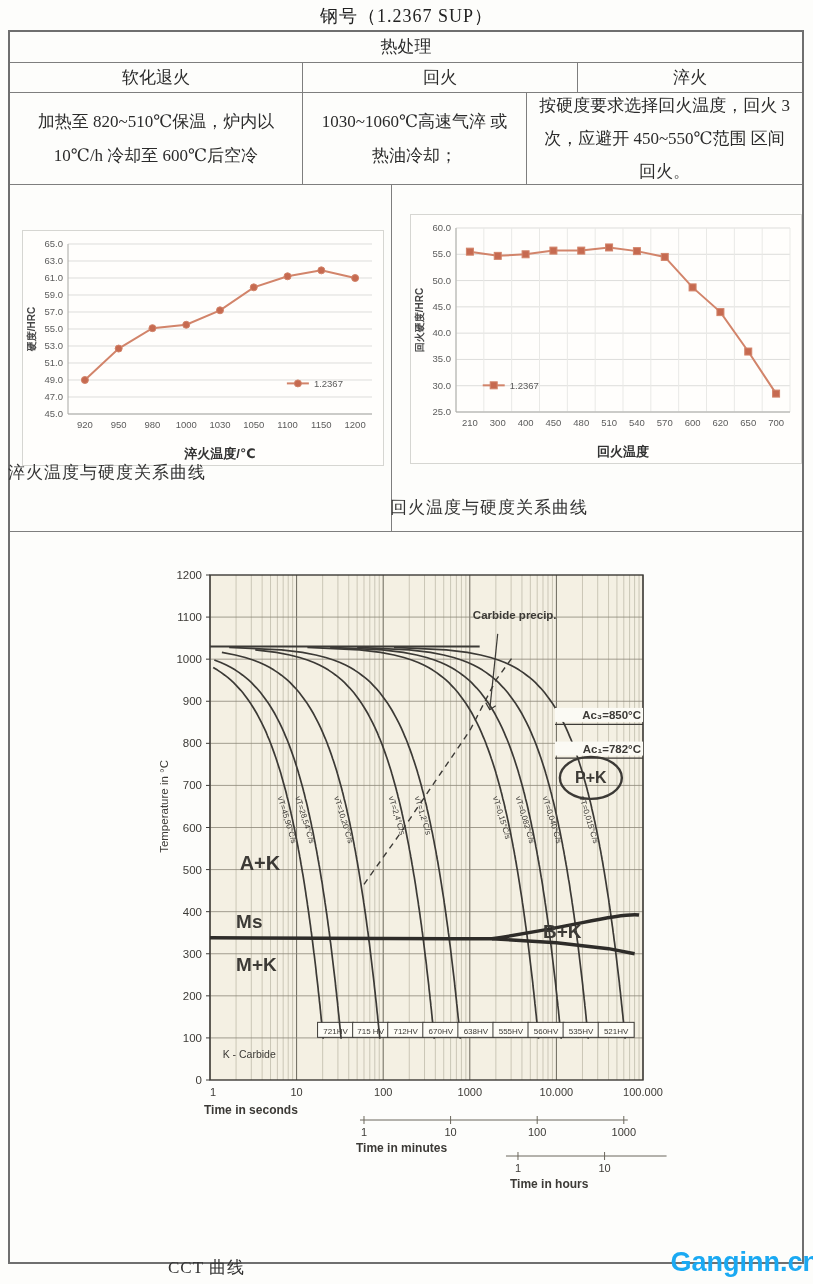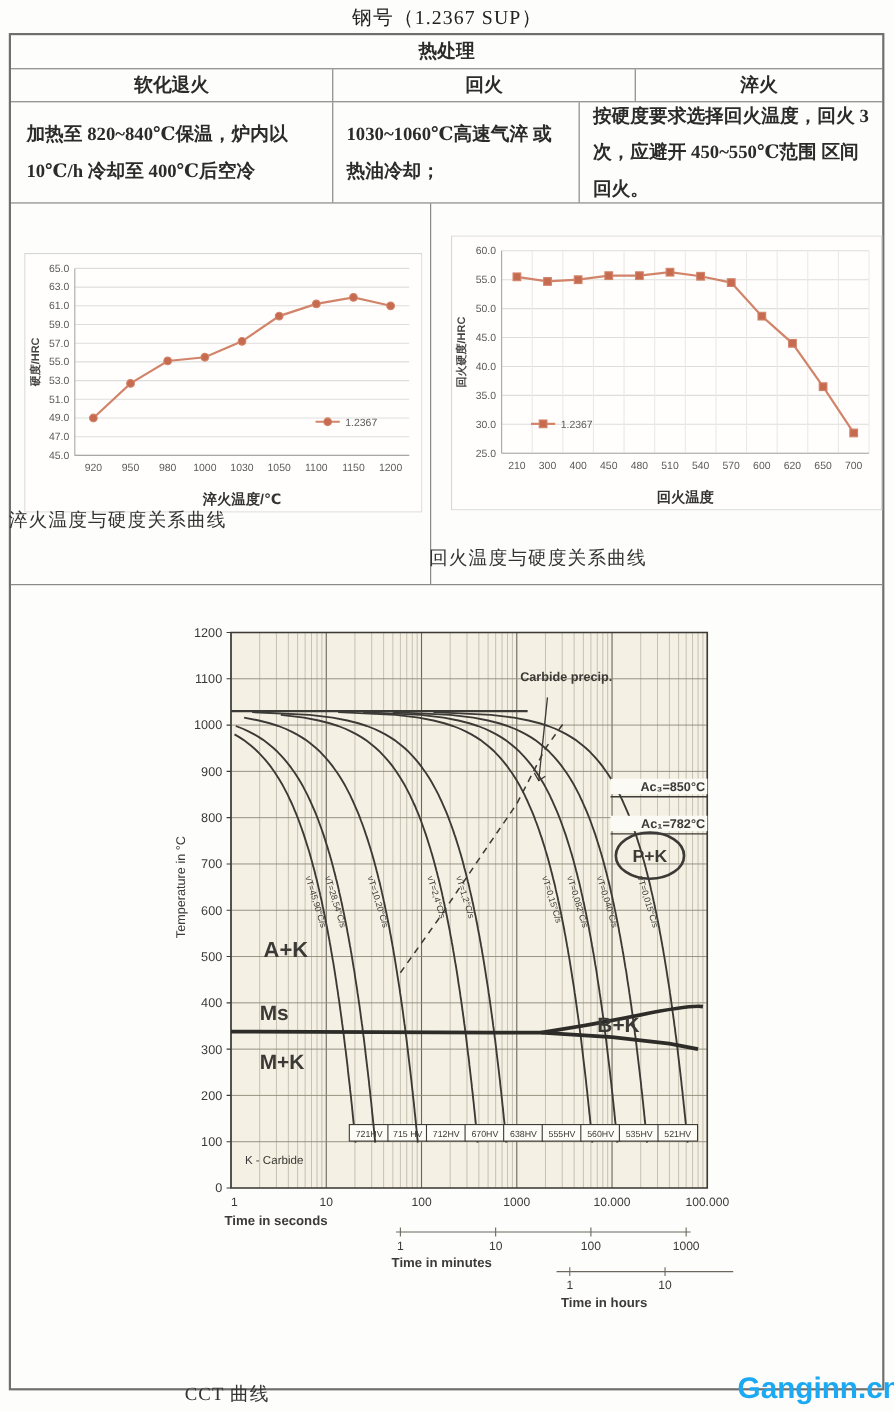--- a/index.html
+++ b/index.html
@@ -3,21 +3,21 @@
 <meta charset="utf-8">
 <style>
   html,body{margin:0;padding:0;background:#ffffff;}
   #page{position:relative;width:813px;height:1284px;background:#fdfdfb;overflow:hidden;
         font-family:"Liberation Serif","DejaVu Serif",serif;color:#2b2b2b;}
   .abs{position:absolute;}
   #doc-title{left:0;top:4px;width:813px;text-align:center;font-size:18px;letter-spacing:1px;color:#222;font-family:Liberation Serif, serif;}
   #doc-table{left:8px;top:30px;width:796px;height:1234px;border:2px solid #6f6f6f;box-sizing:border-box;}
   .trow{position:absolute;left:0;width:100%;box-sizing:border-box;border-bottom:1px solid #7e7e7e;display:flex;}
   .tcell{box-sizing:border-box;border-right:1px solid #7e7e7e;display:flex;align-items:center;justify-content:center;
-         font-size:17px;line-height:1.95;font-weight:bold;}
+         text-align:center;font-size:17px;line-height:1.95;}
   .tcell:last-child{border-right:none;}
   .caption{position:absolute;font-size:17px;color:#333;letter-spacing:1px;}
   #watermark{right:-6px;bottom:6px;font-family:"Liberation Sans","DejaVu Sans",sans-serif;
              font-weight:700;font-size:27px;letter-spacing:0px;}
   svg text{font-family:"Liberation Sans","DejaVu Sans",sans-serif;}
   .chart-frame{position:absolute;background:#fffefc;}
 </style>
 </head>
 <body>
 
@@ -31,21 +31,21 @@
       <div class="tcell" style="width:100%;">热处理</div>
     </div>
 
     <div class="trow" style="top:31px;height:30px;">
       <div class="tcell" style="width:293px;">软化退火</div>
       <div class="tcell" style="width:279px;flex:1;">回火</div>
       <div class="tcell" style="width:224px;">淬火</div>
     </div>
 
     <div class="trow" style="top:61px;height:92px;">
-      <div class="tcell" style="width:293px;padding:0 14px;">加热至 820~840℃保温，炉内以 10℃/h 冷却至 400℃后空冷</div>
+      <div class="tcell" style="width:293px;padding:0 14px;">加热至 820~510℃保温，炉内以 10℃/h 冷却至 600℃后空冷</div>
       <div class="tcell" style="width:224px;padding:0 12px;">1030~1060℃高速气淬 或热油冷却；</div>
       <div class="tcell" style="width:279px;flex:1;padding:0 12px;">按硬度要求选择回火温度，回火 3 次，应避开 450~550℃范围 区间回火。</div>
     </div>
 
     <div class="trow" style="top:153px;height:347px;">
       <div class="tcell" style="width:382px;"></div>
       <div class="tcell" style="flex:1;"></div>
     </div>
 
     <div class="trow" style="top:500px;height:732px;border-bottom:none;">

